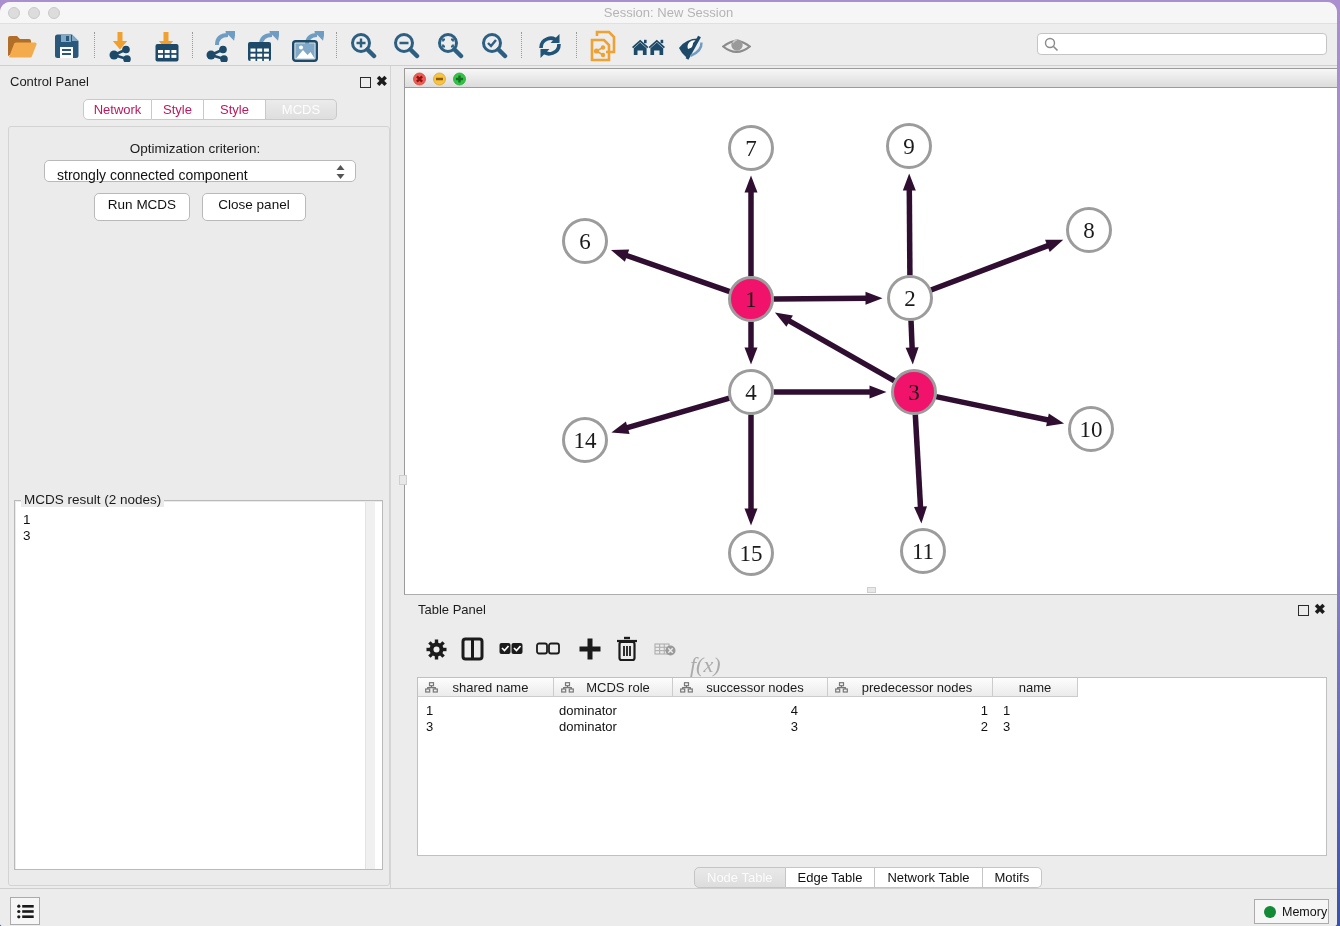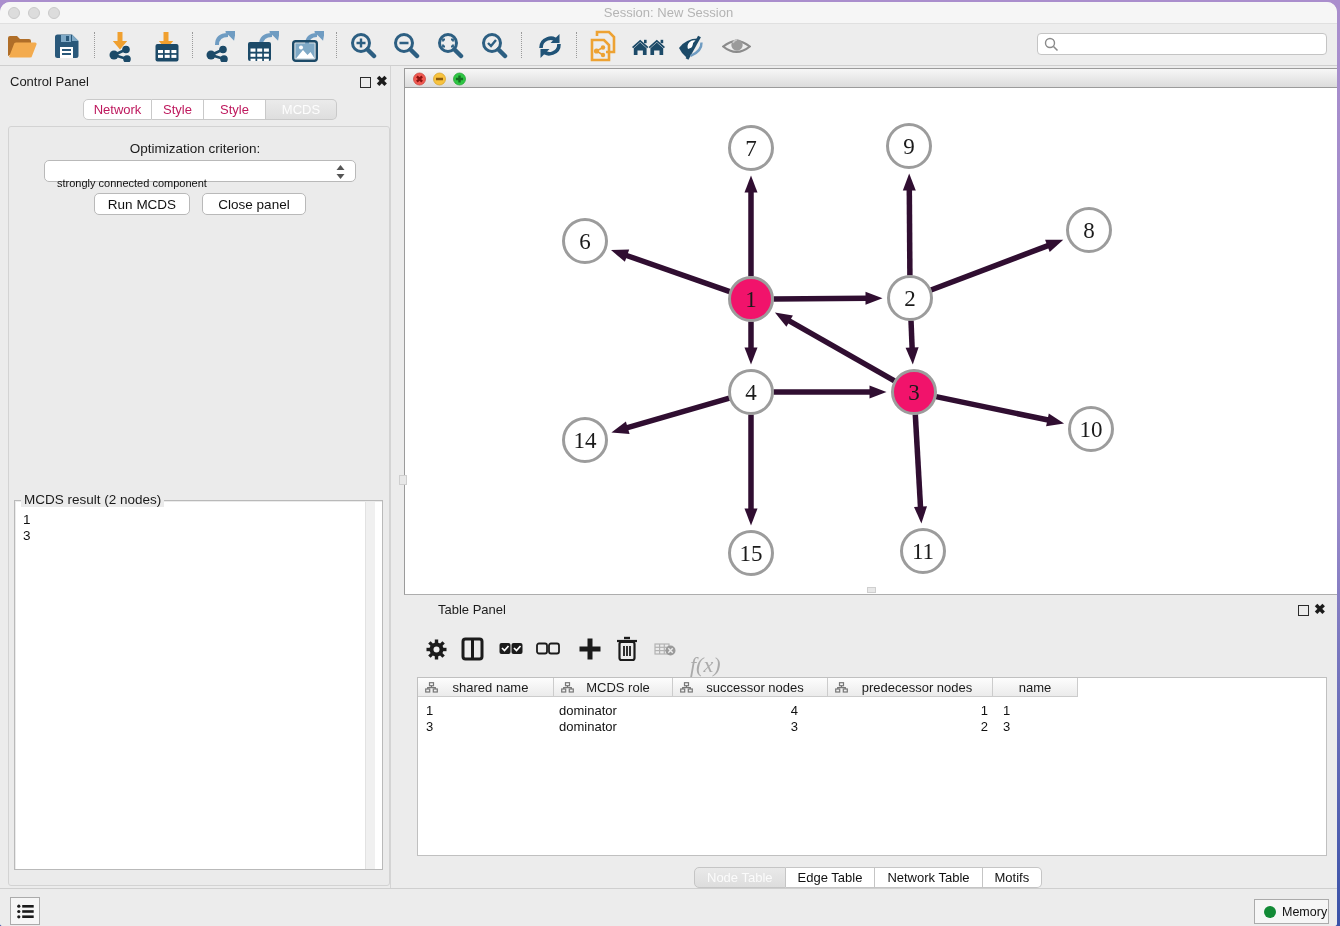--- a/index.html
+++ b/index.html
@@ -16,39 +16,39 @@
 #cpanel { position:absolute; left:0; top:64px; width:391px; height:822px; background:#ececec; border-right:1px solid #d4d4d4; }
 #cpanel .phdr { position:absolute; left:10px; top:8px; font-size:13px; color:#1c1c1c; }
 .boxbtn { position:absolute; width:11px; height:11px; border:1.5px solid #2b2b2b; }
 .xbtn { position:absolute; font-size:14px; font-weight:bold; color:#1b1b1b; }
 #cptabs { position:absolute; left:83px; top:33px; height:21px; display:flex; font-size:13px; }
 .cptab { background:#fff; border:1px solid #c9c9c9; border-left:none; padding:2px 0 0; color:#be185d; text-align:center; }
 .cptab.first { border-left:1px solid #c9c9c9; border-radius:5px 0 0 5px; }
 .cptab.sel { background:linear-gradient(#ebebeb,#dedede); color:#fdfdfd; border-radius:0 5px 5px 0; }
 #cpbox { position:absolute; left:8px; top:60px; width:382px; height:760px; border:1px solid #d3d3d3; border-radius:3px; background:#ebebeb; }
 #optlabel { position:absolute; left:0; top:75px; width:100%; text-align:center; font-size:13.5px; color:#1b1b1b; }
-#optsel { position:absolute; left:44px; top:94px; width:312px; height:22px; background:#fff; border:1px solid #b9b9b9; border-radius:5px; font-size:11px; color:#111; padding:16px 0 0 12px; }
-.cbtn { position:absolute; top:127px; height:22px; background:#fff; border:1px solid #b9b9b9; border-radius:5px; font-size:13.5px; color:#111; text-align:center; padding-top:3px; }
+#optsel { position:absolute; left:44px; top:94px; width:312px; height:22px; background:#fff; border:1px solid #b9b9b9; border-radius:5px; font-size:14px; color:#111; padding:6px 0 0 12px; }
+.cbtn { position:absolute; top:127px; height:28px; background:#fff; border:1px solid #b9b9b9; border-radius:5px; font-size:13.5px; color:#111; text-align:center; padding-top:3px; }
 #mcdsres { position:absolute; left:14px; top:434px; width:369px; height:370px; border:1px solid #b9b9b9; }
 #mcdsres .leg { position:absolute; left:6px; top:-9px; background:#ebebeb; padding:0 3px; font-size:13.5px; color:#1b1b1b; }
 #mcdsres .inner { position:absolute; left:1px; top:1px; width:366px; height:367px; background:#fff; font-size:13.5px; color:#111; padding:10px 0 0 7px; line-height:16px; }
 #mcdsres .sb { position:absolute; right:7px; top:1px; width:10px; height:367px; background:#f0f0f0; border-left:1px solid #e2e2e2; }
 #statusbar { position:absolute; left:0; top:886px; width:100%; height:54px; background:#ececec; border-top:1px solid #cfcfcf; }
 #listbtn { position:absolute; left:10px; top:8px; width:30px; height:28px; background:#f6f6f6; border:1px solid #ababab; }
 #membtn { position:absolute; left:1254px; top:10px; width:75px; height:25px; background:#f6f6f6; border:1px solid #ababab; font-size:12.5px; color:#111; }
 #membtn .dot { position:absolute; left:9px; top:6px; width:12px; height:12px; background:#128a36; border-radius:50%; }
 #membtn .mt { position:absolute; left:27px; top:5px; }
 #netframe { position:absolute; left:404px; top:66px; width:933px; height:527px; }
 #nftitle { position:absolute; left:0; top:0; width:100%; height:20px; background:linear-gradient(#f7f7f7,#dcdcdc); border:1px solid #9b9b9b; border-right:none; }
 #nftitle .t { position:absolute; top:4px; left:0; width:100%; text-align:center; font-size:12px; font-weight:bold; color:#333; }
 #nfcanvas { position:absolute; left:0; top:20px; width:933px; height:507px; background:#fff; border-left:1px solid #9b9b9b; border-bottom:1px solid #adadad; }
 #grip-l { position:absolute; left:-5px; top:407px; width:8px; height:10px; background:#e8e8e8; border:1px solid #cfcfcf; }
 #grip-b { position:absolute; left:462px; top:499px; width:9px; height:6px; background:#e8e8e8; border:1px solid #cfcfcf; }
 #tpanel { position:absolute; left:392px; top:593px; width:945px; height:293px; background:#ececec; }
-#tpanel .phdr { position:absolute; left:26px; top:7px; font-size:13px; color:#1c1c1c;margin-left:20px; }
+#tpanel .phdr { position:absolute; left:26px; top:7px; font-size:13px; color:#1c1c1c; }
 #ttoolbar { position:absolute; left:26px; top:38px; height:36px; }
 #ttable { position:absolute; left:25px; top:82px; width:910px; height:179px; background:#fff; border:1px solid #c0c0c0; }
 .th { position:absolute; top:0; height:19px; background:linear-gradient(#fdfdfd,#ebebeb); border-right:1px solid #cccccc; border-bottom:1px solid #cccccc; font-size:13px; color:#1b1b1b; text-align:center; padding-top:2px; }
 .trow { position:absolute; font-size:13px; color:#111; height:16px; }
 #ttabs { position:absolute; left:302px; top:272px; height:21px; display:flex; font-size:13px; }
 .ttab { background:#fff; border:1px solid #c5c5c5; border-left:none; padding:2px 12px 0; color:#111; }
 .ttab.sel { background:linear-gradient(#e9e9e9,#dddddd); color:#fbfbfb; border-radius:5px 0 0 5px; border-left:1px solid #c5c5c5; }
 .ttab.last { border-radius:0 5px 5px 0; }
 </style>
 </head>

